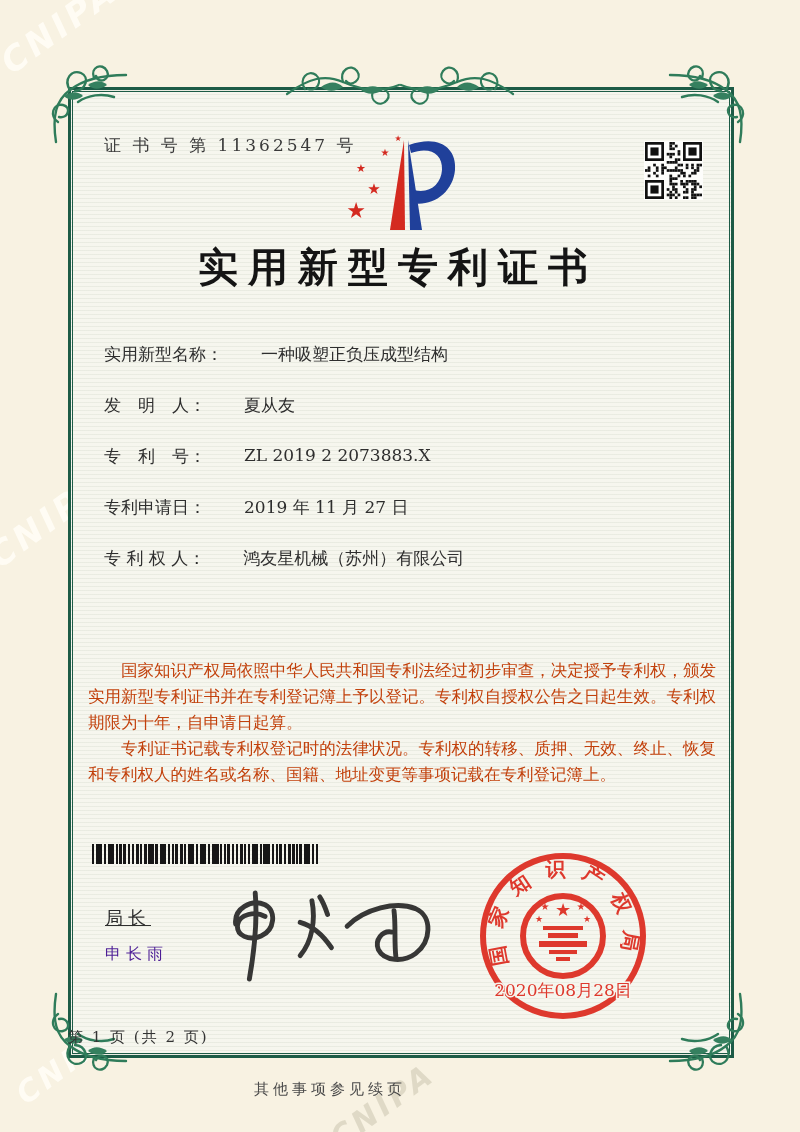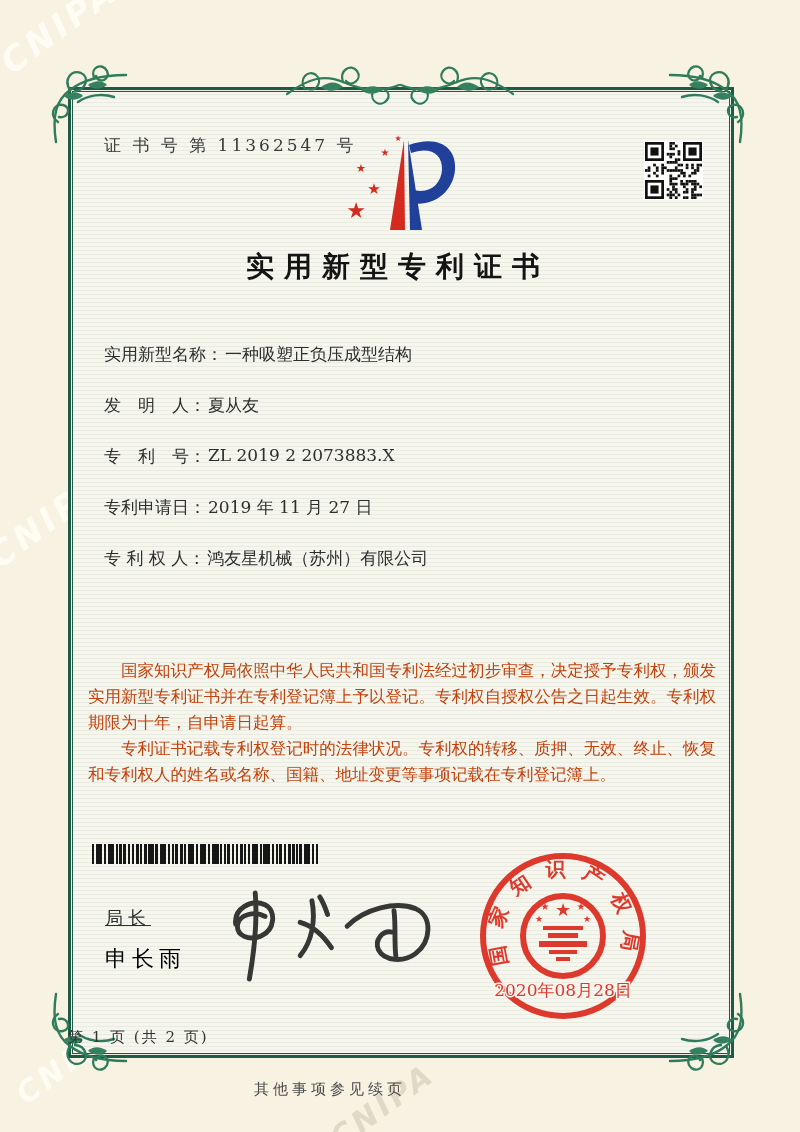--- a/index.html
+++ b/index.html
@@ -36,52 +36,52 @@
     pointer-events:none; user-select:none;
   }
   
   .cert-number{
     position:absolute; left:104px; top:134px;
     font-size:17px; letter-spacing:3px; color:#3a3a3a;
   }
   .logo{position:absolute; left:334px; top:126px;}
   .qr{position:absolute; left:644px; top:141px; background:#fdfdfb; padding:1px;}
   .cert-title{
-    position:absolute; left:68px; width:660px; top:248px;
-    text-align:center; font-size:28px; font-weight:bold;
+    position:absolute; left:68px; width:660px; top:240px;
+    text-align:center; font-size:40px; font-weight:bold;
     letter-spacing:10px; color:#141414; white-space:nowrap;
   }
   
   .fields{
     position:absolute; left:104px; top:343px; width:610px;
     display:flex; flex-direction:column; gap:28px;
     font-size:17px; color:#2e2e2e;
   }
-  .field-row{display:flex; white-space:nowrap;}
+  .field-row{display:flex; white-space:nowrap;gap:36px;}
   .f-label{white-space:pre;}
   .f-value{white-space:pre; margin-left:2px;}
   .grant-right{margin-left:44px; display:flex;}
   
   .body-text{
     position:absolute; left:88px; top:658px; width:628px;
     font-size:16.5px; line-height:26px; color:#c2410c;
     text-align:justify;
   }
   .body-text p{margin:0; text-indent:2em;}
   
   .barcode{
     position:absolute; left:92px; top:844px; width:226px; height:20px;
     background-image:
       repeating-linear-gradient(90deg,#161616 0 2px,transparent 2px 4px),
       repeating-linear-gradient(90deg,transparent 0 5px,#161616 5px 8px,transparent 8px 13px),
       repeating-linear-gradient(90deg,#161616 0 1px,transparent 1px 9px);
   }
   
   .sig-title{position:absolute; left:105px; top:906px; font-size:18px; letter-spacing:5px; color:#2e2e2e;text-decoration:underline;}
-  .sig-name{position:absolute; left:105px; top:944px; font-size:22px; letter-spacing:5px; color:#000000;}
+  .sig-name{position:absolute; left:105px; top:944px; font-size:16px; letter-spacing:5px; color:#4c1d95;}
   .sig-hand{position:absolute; left:222px; top:886px;}
   
   .seal{position:absolute; left:477px; top:850px; opacity:0.93;}
   
   .page-info{
     position:absolute; left:68px; width:660px; top:1028px;
     text-align:left; font-size:15px; letter-spacing:2px; color:#333;
   }
   .continuation-note{
     position:absolute; left:0; width:660px; top:1080px;

